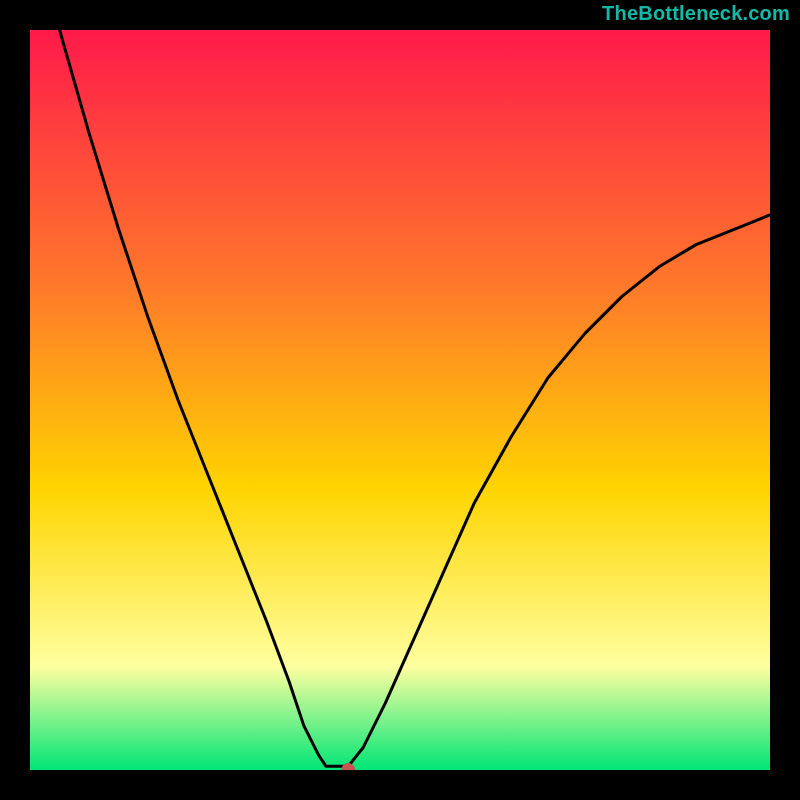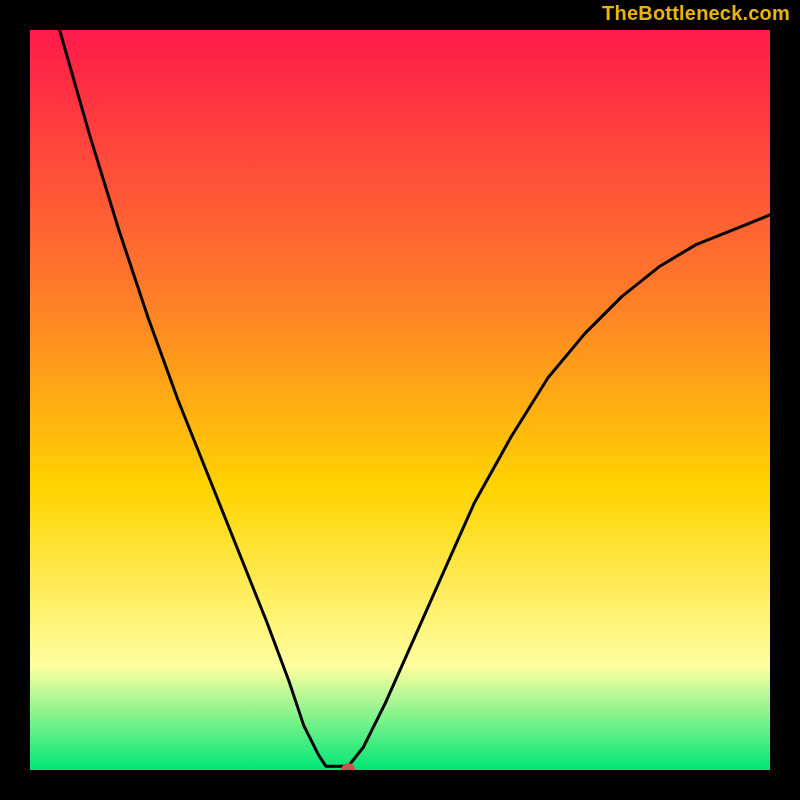--- a/index.html
+++ b/index.html
@@ -14,21 +14,21 @@
   .frame {
     position: relative;
     width: 800px;
     height: 800px;
     background: #000;
   }
   .watermark {
     position: absolute;
     top: 2px;
     right: 10px;
-    color: #eab308;
+    color: #14b8a6;
     font-size: 20px;
     font-weight: bold;
     z-index: 10;
     letter-spacing: 0.2px;
   }
   .plot-wrap {
     position: absolute;
     left: 30px;
     top: 30px;
     width: 740px;

